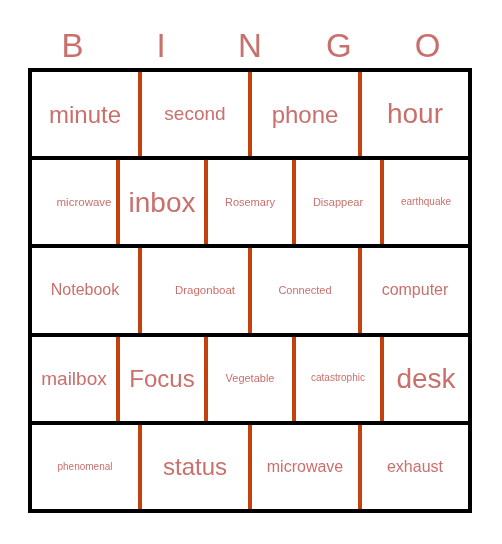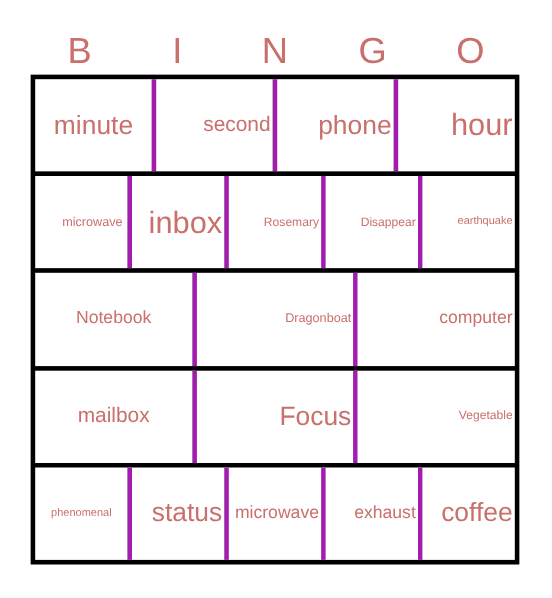--- a/index.html
+++ b/index.html
@@ -64,22 +64,21 @@
     min-width: 0;
     background: #ffffff;
     display: flex;
     align-items: center;
     justify-content: center;
     overflow: hidden;
     padding: 0 2px;
     box-sizing: border-box;
   }
   .cell + .cell {
-    border-left: 4px solid #a21caf;
-    justify-content: flex-end;
+    border-left: 4px solid #c2410c;
   }
   .cell-text {
     color: #c9706c;
     font-weight: 400;
     text-align: center;
     white-space: nowrap;
     line-height: 1.05;
     user-select: none;
   }
   
@@ -140,48 +139,54 @@
     </div>
 
     <div class="grid-row">
       <div class="cell">
           <span class="cell-text fs-m">Notebook</span>
         </div>
       <div class="cell">
           <span class="cell-text fs-xs">Dragonboat</span>
         </div>
       <div class="cell">
+          <span class="cell-text fs-s">Connected</span>
+        </div>
+      <div class="cell">
           <span class="cell-text fs-m">computer</span>
         </div>
     </div>
 
     <div class="grid-row">
       <div class="cell">
           <span class="cell-text fs-l">mailbox</span>
         </div>
       <div class="cell">
           <span class="cell-text fs-xl">Focus</span>
         </div>
       <div class="cell">
           <span class="cell-text fs-s">Vegetable</span>
+        </div>
+      <div class="cell">
+          <span class="cell-text fs-xxs">catastrophic</span>
+        </div>
+      <div class="cell">
+          <span class="cell-text fs-xxl">desk</span>
         </div>
     </div>
 
     <div class="grid-row">
       <div class="cell">
           <span class="cell-text fs-xxs">phenomenal</span>
         </div>
       <div class="cell">
           <span class="cell-text fs-xl">status</span>
         </div>
       <div class="cell">
           <span class="cell-text fs-m">microwave</span>
         </div>
       <div class="cell">
           <span class="cell-text fs-m">exhaust</span>
         </div>
-      <div class="cell">
-          <span class="cell-text fs-xl">coffee</span>
-        </div>
     </div>
 
   </div>
 </div>
 
 </body></html>

